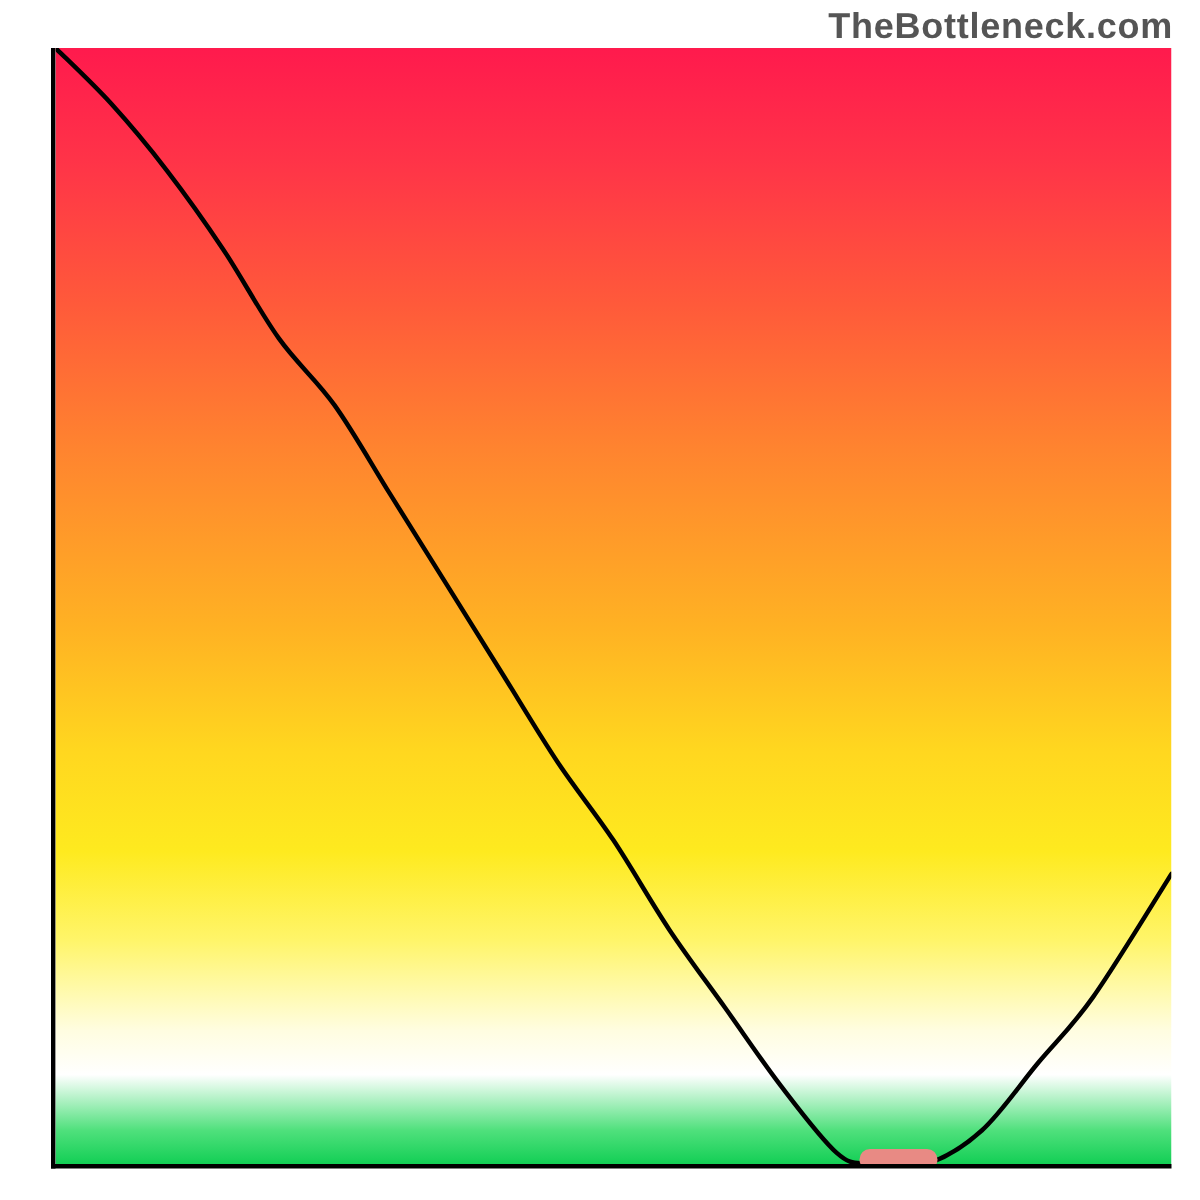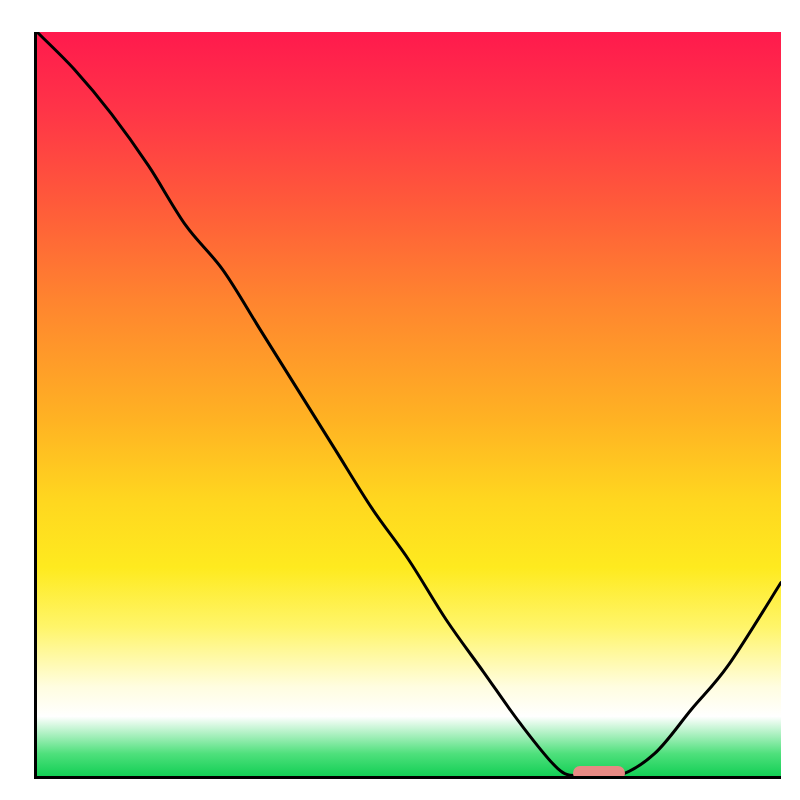--- a/index.html
+++ b/index.html
@@ -70,20 +70,21 @@
     height: 14px;
     border-radius: 8px;
     background: #e88a84;
     z-index: 20;
   }
 </style>
 </head>
 <body>
 
 <div class="wrap">
+  <div class="watermark">TheBottleneck.com</div>
 
   <div class="plot">
     <div class="gradient"></div>
     <svg class="curve" id="curve-svg" preserveAspectRatio="none" viewBox="0 0 744 744" width="744" height="744">
         <path d="M 0 0 C 6.2 6.200000000000007, 24.800000000000004 23.560000000000038, 37.2 37.200000000000045 C 49.6 50.84000000000005, 62.00000000000001 65.72000000000003, 74.4 81.84000000000003 C 86.80000000000001 97.96000000000004, 99.19999999999999 115.32000000000006, 111.6 133.92000000000007 C 124 152.52000000000007, 136.4 176.08000000000007, 148.8 193.44000000000005 C 161.20000000000002 210.80000000000004, 173.6 220.72, 186 238.07999999999998 C 198.4 255.43999999999997, 210.79999999999998 277.76, 223.2 297.6 C 235.6 317.44000000000005, 247.99999999999997 337.28000000000003, 260.4 357.12 C 272.79999999999995 376.96, 285.20000000000005 396.79999999999995, 297.6 416.64 C 310 436.48, 322.40000000000003 457.56, 334.8 476.16 C 347.2 494.76000000000005, 359.6 509.64, 372 528.24 C 384.4 546.84, 396.80000000000007 569.16, 409.20000000000005 587.76 C 421.6 606.36, 434 622.48, 446.4 639.84 C 458.79999999999995 657.2, 471.20000000000005 675.8, 483.6 691.92 C 496 708.04, 510.87999999999994 727.8799999999999, 520.8 736.56 C 530.7199999999999 745.24, 533.2 742.76, 543.12 744 C 553.04 745.24, 567.9200000000001 747.72, 580.32 744 C 592.72 740.28, 605.12 732.8399999999999, 617.52 721.68 C 629.92 710.52, 642.32 691.92, 654.72 677.04 C 667.12 662.16, 677.0400000000001 653.48, 691.9200000000001 632.4 C 706.8000000000001 611.3199999999999, 735.32 564.1999999999999, 744 550.56" fill="none" stroke="#000000" stroke-width="3" stroke-linejoin="round" stroke-linecap="round"></path>
       </svg>
     <div class="marker" id="marker" style="left: 535.68px; width: 52.08px; top: 734.024px;"></div>
   </div>
 </div>
 

